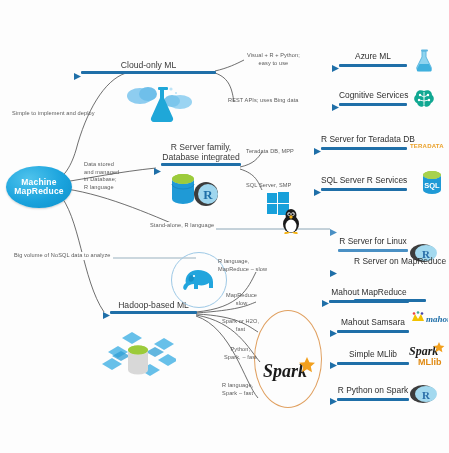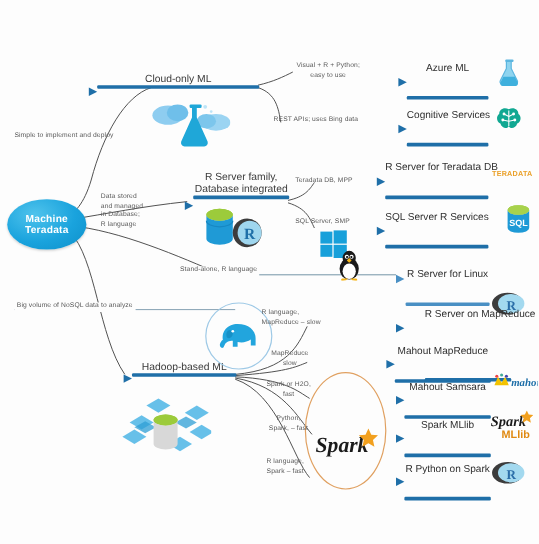--- a/index.html
+++ b/index.html
@@ -29,21 +29,21 @@
   .bar-node{position:absolute;display:flex;flex-direction:column;}
   .bar-node .bar-label{
     font-size:8.6px;color:#3a3a3a;white-space:nowrap;
     text-align:center;line-height:1.18;padding-bottom:1px;
   }
   .bar-node .bar-line{height:3px;border-radius:1px;}
 
   .leaf-node{position:absolute;display:flex;flex-direction:column;align-items:flex-start;}
   .leaf-node .leaf-label{
     font-size:8.4px;color:#2f2f2f;white-space:nowrap;line-height:1.1;
-    padding-bottom:19px;width:100%;text-align:center;
+    padding-bottom:3px;width:100%;text-align:center;
   }
   .leaf-node .leaf-line{height:2.6px;border-radius:1px;width:100%;}
 
   
   .conn-label{
     position:absolute;
     font-size:5.6px;color:#5a5a5a;
     line-height:1.35;white-space:nowrap;
     letter-spacing:.1px;
   }
@@ -112,21 +112,21 @@
     <path d="M314,148 l7,3.5 l-7,3.5 z" fill="#1f6fa8"></path>
     <path d="M314,189 l7,3.5 l-7,3.5 z" fill="#1f6fa8"></path>
     <path d="M330,270 l7,3.5 l-7,3.5 z" fill="#1f6fa8"></path>
     <path d="M322,300 l7,3.5 l-7,3.5 z" fill="#1f6fa8"></path>
     <path d="M330,330 l7,3.5 l-7,3.5 z" fill="#1f6fa8"></path>
     <path d="M330,362 l7,3.5 l-7,3.5 z" fill="#1f6fa8"></path>
     <path d="M330,398 l7,3.5 l-7,3.5 z" fill="#1f6fa8"></path>
   </svg>
 
   <div class="root-node" style="left:6px;top:166px;">
-    <span>Machine Teradata</span>
+    <span>Machine MapReduce</span>
   </div>
 
   <div class="bar-node" style="left:81px;top:60px;width:135px;">
     <div class="bar-label">Cloud-only ML</div>
     <div class="bar-line" style="background:#1f6fa8;"></div>
   </div>
   <div class="conn-label" style="left:12px;top:110px;">Simple to implement and deploy</div>
 
   <div class="icon" style="left:124px;top:82px;">
     <svg width="68" height="42" viewBox="0 0 68 42">
@@ -224,21 +224,21 @@
 
   <div class="icon" style="left:265px;top:190px;">
     <svg width="26" height="26" viewBox="0 0 26 26">
       <rect x="2" y="3" width="10" height="10" fill="#17a0da"></rect>
       <rect x="13" y="2" width="11" height="11" fill="#17a0da"></rect>
       <rect x="2" y="14" width="10" height="10" fill="#17a0da"></rect>
       <rect x="13" y="14" width="11" height="11" fill="#17a0da"></rect>
     </svg>
   </div>
 
-  <div class="leaf-node" style="left:338px;top:224px;width:70px;">
+  <div class="leaf-node" style="left:338px;top:237px;width:70px;">
     <div class="leaf-label">R Server for Linux</div>
     <div class="leaf-line" style="background:#4a90c4;"></div>
   </div>
   <div class="conn-label" style="left:148px;top:222px;background:#fdfdfd;padding:0 2px;">Stand-alone, R language</div>
   <div class="icon" style="left:279px;top:208px;">
     <svg width="24" height="26" viewBox="0 0 24 26">
       <ellipse cx="12" cy="16" rx="8" ry="9" fill="#1a1a1a"></ellipse>
       <ellipse cx="12" cy="7" rx="5.5" ry="6" fill="#1a1a1a"></ellipse>
       <ellipse cx="12" cy="18" rx="5.5" ry="6.5" fill="#ffffff"></ellipse>
       <circle cx="10" cy="6" r="1.7" fill="#ffffff"></circle>
@@ -326,21 +326,21 @@
     <svg width="38" height="16" viewBox="0 0 38 16">
       <path d="M2,11 l3,-7 l3,5 l3,-5 l3,7 z" fill="#f2c200"></path>
       <circle cx="4" cy="3.5" r="1.3" fill="#e44"></circle>
       <circle cx="8" cy="2.5" r="1.3" fill="#4a9"></circle>
       <circle cx="12" cy="3.5" r="1.3" fill="#44a"></circle>
       <text x="16" y="12" font-size="9" font-weight="bold" fill="#1f6fa8" font-family="Liberation Serif, serif" font-style="italic">mahout</text>
     </svg>
   </div>
 
   <div class="leaf-node" style="left:337px;top:350px;width:72px;">
-    <div class="leaf-label">Spark MLlib</div>
+    <div class="leaf-label">Simple MLlib</div>
     <div class="leaf-line" style="background:#1f6fa8;"></div>
   </div>
   <div class="conn-label center" style="left:224px;top:346px;white-space:pre-line;">Python,
 Spark, – fast</div>
   <div class="icon" style="left:408px;top:342px;">
     <svg width="40" height="26" viewBox="0 0 40 26">
       <text x="1" y="13" font-size="12" font-style="italic" font-weight="bold" fill="#1a1a1a" font-family="Liberation Serif, serif">Spark</text>
       <path d="M31,0 l1.6,3.5 l3.8,.4 l-2.8,2.6 l.8,3.8 l-3.4,-2 l-3.4,2 l.8,-3.8 l-2.8,-2.6 l3.8,-.4 z" fill="#f2a01e"></path>
       <text x="10" y="23" font-size="9" font-weight="bold" fill="#e08a12" font-family="Liberation Sans, sans-serif">MLlib</text>
     </svg>

